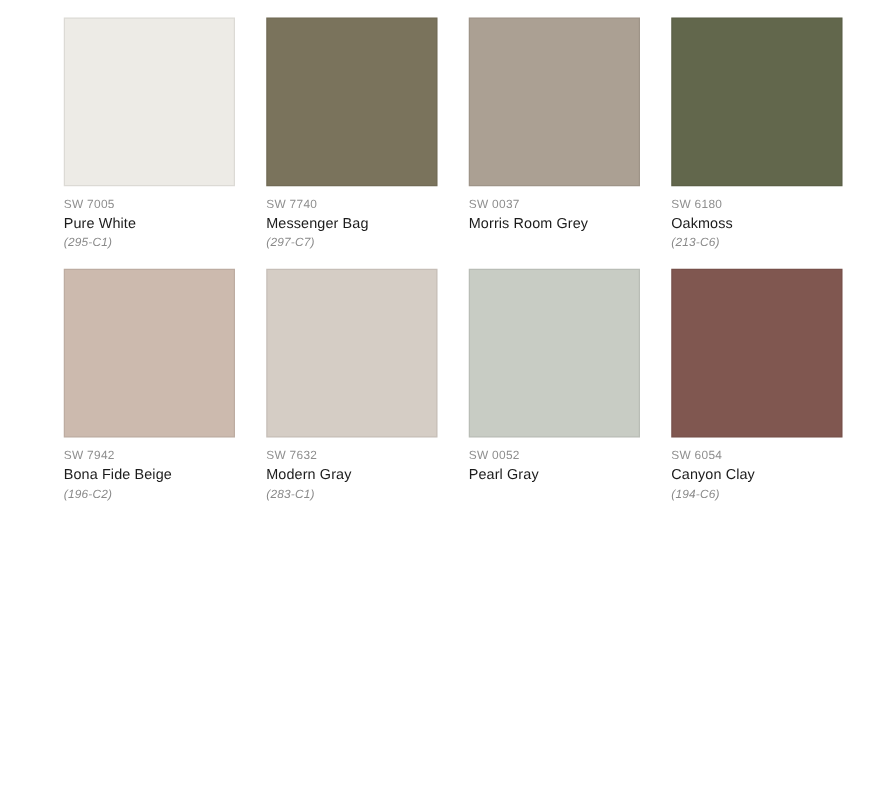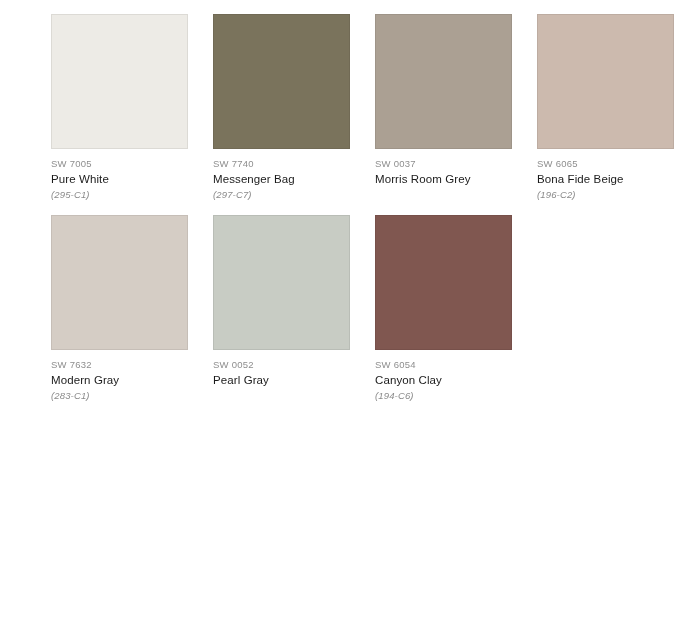--- a/index.html
+++ b/index.html
@@ -99,23 +99,31 @@
         </div>
       </div>
       <div class="swatch-cell">
         <div class="swatch-chip" style="background-color: rgb(171, 160, 147);"></div>
         <div class="swatch-meta">
           <div class="swatch-code">SW 0037</div>
           <div class="swatch-name">Morris Room Grey</div>
         </div>
       </div>
       <div class="swatch-cell">
+        <div class="swatch-chip" style="background-color: rgb(98, 103, 76);"></div>
+        <div class="swatch-meta">
+          <div class="swatch-code">SW 6180</div>
+          <div class="swatch-name">Oakmoss</div>
+          <div class="swatch-alt-code">(213-C6)</div>
+        </div>
+      </div>
+      <div class="swatch-cell">
         <div class="swatch-chip" style="background-color: rgb(204, 186, 174);"></div>
         <div class="swatch-meta">
-          <div class="swatch-code">SW 6065</div>
+          <div class="swatch-code">SW 7942</div>
           <div class="swatch-name">Bona Fide Beige</div>
           <div class="swatch-alt-code">(196-C2)</div>
         </div>
       </div>
       <div class="swatch-cell">
         <div class="swatch-chip" style="background-color: rgb(213, 205, 197);"></div>
         <div class="swatch-meta">
           <div class="swatch-code">SW 7632</div>
           <div class="swatch-name">Modern Gray</div>
           <div class="swatch-alt-code">(283-C1)</div>

